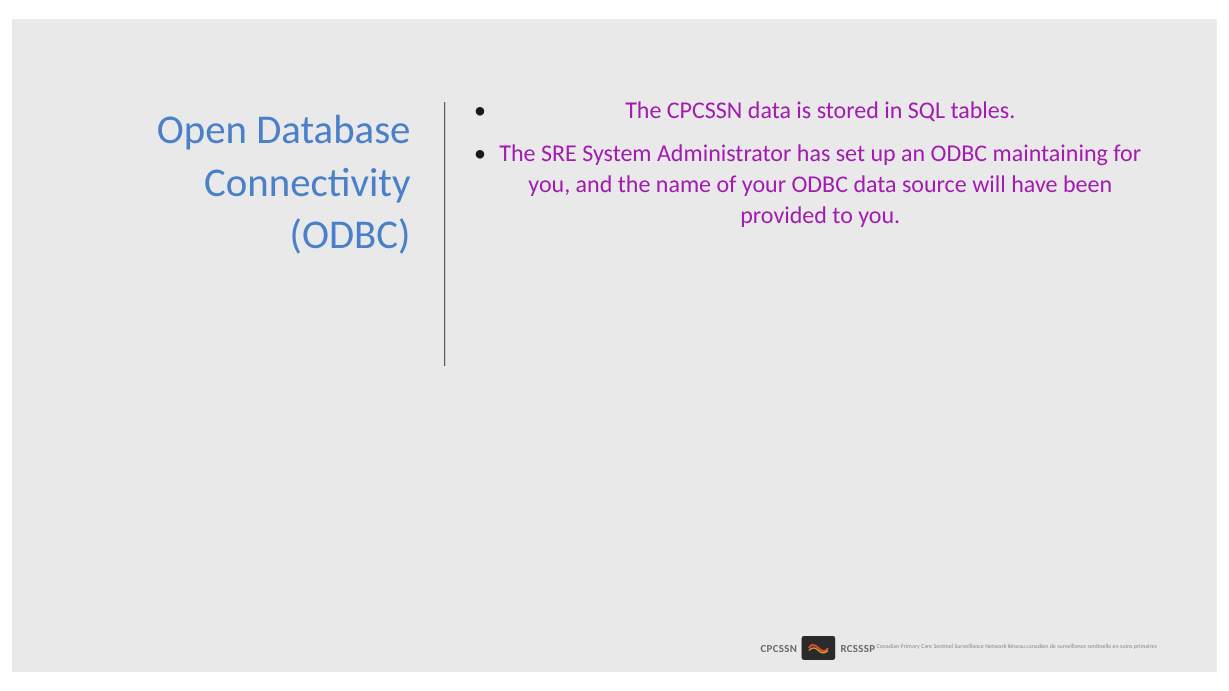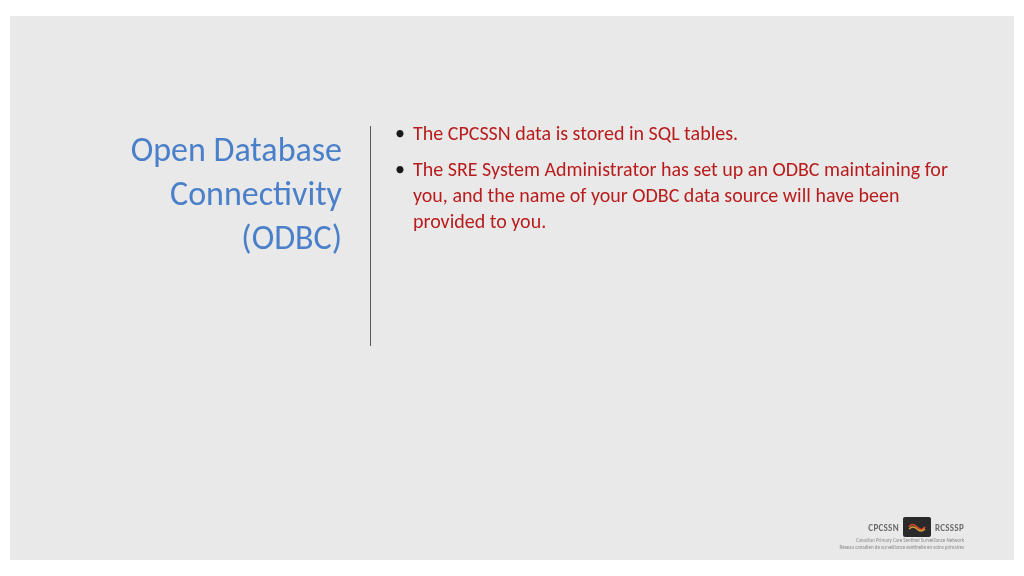--- a/index.html
+++ b/index.html
@@ -9,21 +9,21 @@
     background: #ffffff;
     display: flex;
     align-items: center;
     justify-content: center;
   }
   .slide {
     width: 1004px;
     height: 544px;
     background: #e9e9e9;
     position: relative;
-    padding: 102px 60px 40px 60px;
+    padding: 61px 60px 40px 60px;
     display: flex;
     align-items: flex-start;
   }
   .title-col {
     width: 300px;
     text-align: right;
     padding-right: 28px;
     padding-top: 10px;
   }
   .title {
@@ -44,38 +44,39 @@
     padding-top: 2px;
   }
   .content-col ul {
     list-style: none;
   }
   .content-col li {
     position: relative;
     padding-left: 20px;
     font-size: 20px;
     line-height: 1.3;
-    color: #b91c1c;
+    color: #a21caf;
     margin-bottom: 10px;
+    text-align: center;
   }
   .content-col li::before {
     content: "•";
     position: absolute;
     left: 2px;
     top: 0;
     font-size: 20px;
     color: #1a1a1a;
   }
   .footer-logo {
     position: absolute;
     bottom: 10px;
     right: 50px;
     display: flex;
-    flex-direction: column;
-    align-items: flex-end;
+    flex-direction: row;
+    align-items: center;
     gap: 1px;
   }
   .logo-row {
     display: flex;
     align-items: center;
     gap: 4px;
   }
   .logo-text {
     font-size: 9px;
     font-weight: 700;

